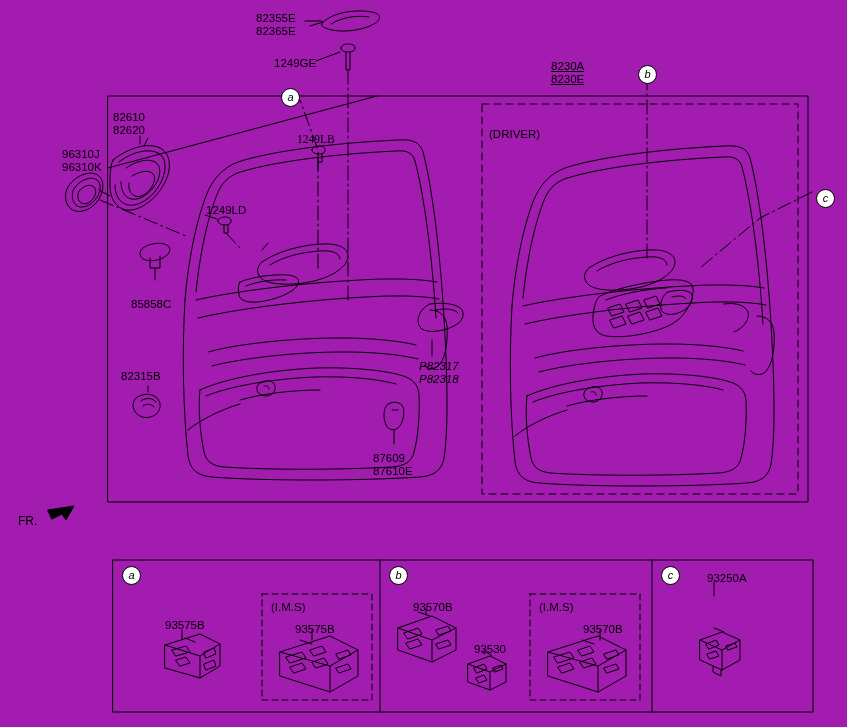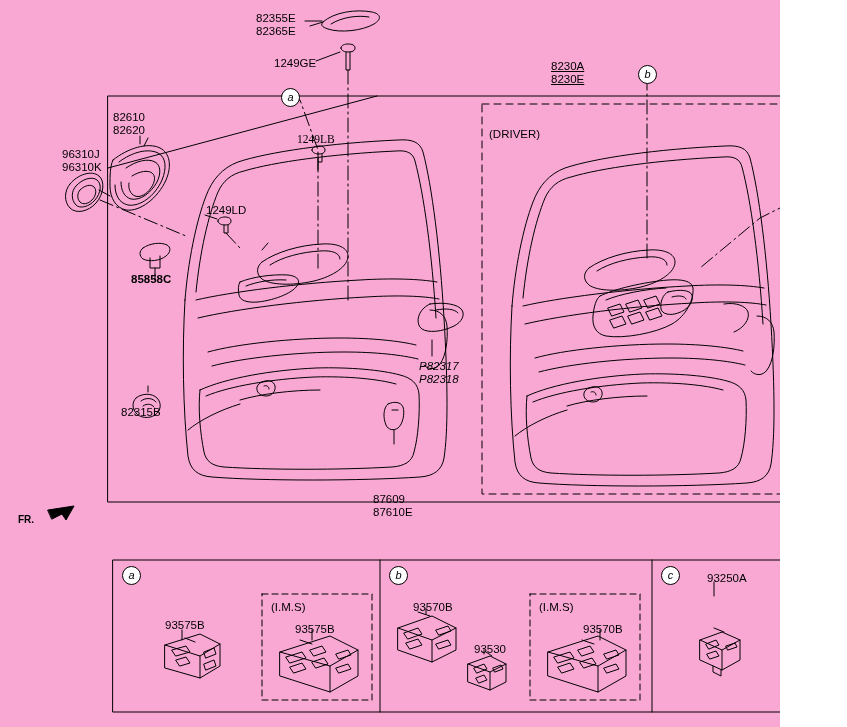--- a/index.html
+++ b/index.html
@@ -5,23 +5,23 @@
   html, body {
     margin: 0;
     padding: 0;
     background: #ffffff;
   }
   body {
     font-family: "Liberation Sans", sans-serif;
   }
   #sheet {
     position: relative;
-    width: 780px;
+    width: 847px;
     height: 727px;
-    background: #f9a8d4;
+    background: #a21caf;
     overflow: hidden;
   }
   .lbl {
     position: absolute;
     font-size: 11.5px;
     color: #000000;
     white-space: pre;
     line-height: 13px;
     letter-spacing: 0px;
   }
@@ -40,22 +40,22 @@
   }
   svg.overlay {
     position: absolute;
     left: 0;
     top: 0;
     width: 847px;
     height: 727px;
   }
   .fr {
     position: absolute;
-    font-size: 10px;
-    font-weight: bold;
+    font-size: 12px;
+    font-weight: normal;
     color: #000;
   }
 </style>
 </head>
 <body>
 
 <div id="sheet">
 
   <svg class="overlay" viewBox="0 0 847 727" xmlns="http://www.w3.org/2000/svg">
     <g fill="none" stroke="#000" stroke-width="1" stroke-linejoin="round" stroke-linecap="round">
@@ -313,25 +313,25 @@
   <div class="lbl" style="left:274px; top:57px;">1249GE</div>
   <div class="lbl" style="left:551px; top:60px;text-decoration:underline;">8230A
 8230E</div>
   <div class="lbl" style="left:113px; top:111px;">82610
 82620</div>
   <div class="lbl" style="left:297px; top:133px;font-family:Liberation Serif, serif;">1249LB</div>
   <div class="lbl" style="left:62px; top:148px;">96310J
 96310K</div>
   <div class="lbl" style="left:489px; top:128px;">(DRIVER)</div>
   <div class="lbl" style="left:206px; top:204px;">1249LD</div>
-  <div class="lbl" style="left:131px; top:273px;font-weight:bold;">85858C</div>
+  <div class="lbl" style="left:131px; top:298px;">85858C</div>
   <div class="lbl" style="left:419px; top:360px;font-style:italic;">P82317
 P82318</div>
-  <div class="lbl" style="left:121px; top:370px;margin-top:36px;">82315B</div>
-  <div class="lbl" style="left:373px; top:452px;margin-top:41px;">87609
+  <div class="lbl" style="left:121px; top:370px;">82315B</div>
+  <div class="lbl" style="left:373px; top:452px;">87609
 87610E</div>
 
   <div class="circ" style="left:281px; top:88px;">a</div>
   <div class="circ" style="left:638px; top:65px;">b</div>
   <div class="circ" style="left:816px; top:189px;">c</div>
 
   <div class="fr" style="left:18px; top:514px;">FR.</div>
 
   <div class="circ" style="left:122px; top:566px;">a</div>
   <div class="circ" style="left:389px; top:566px;">b</div>

